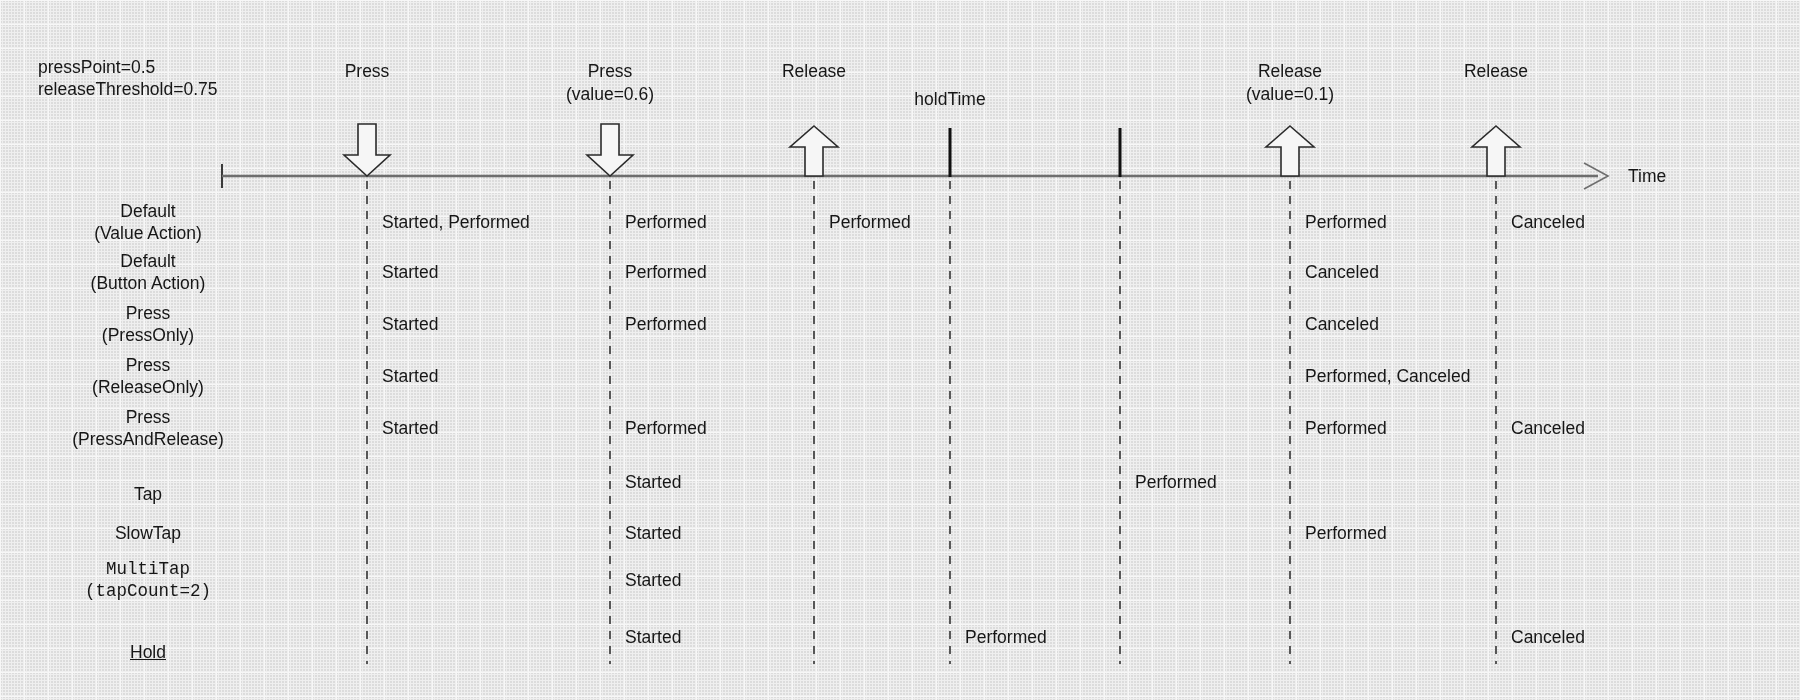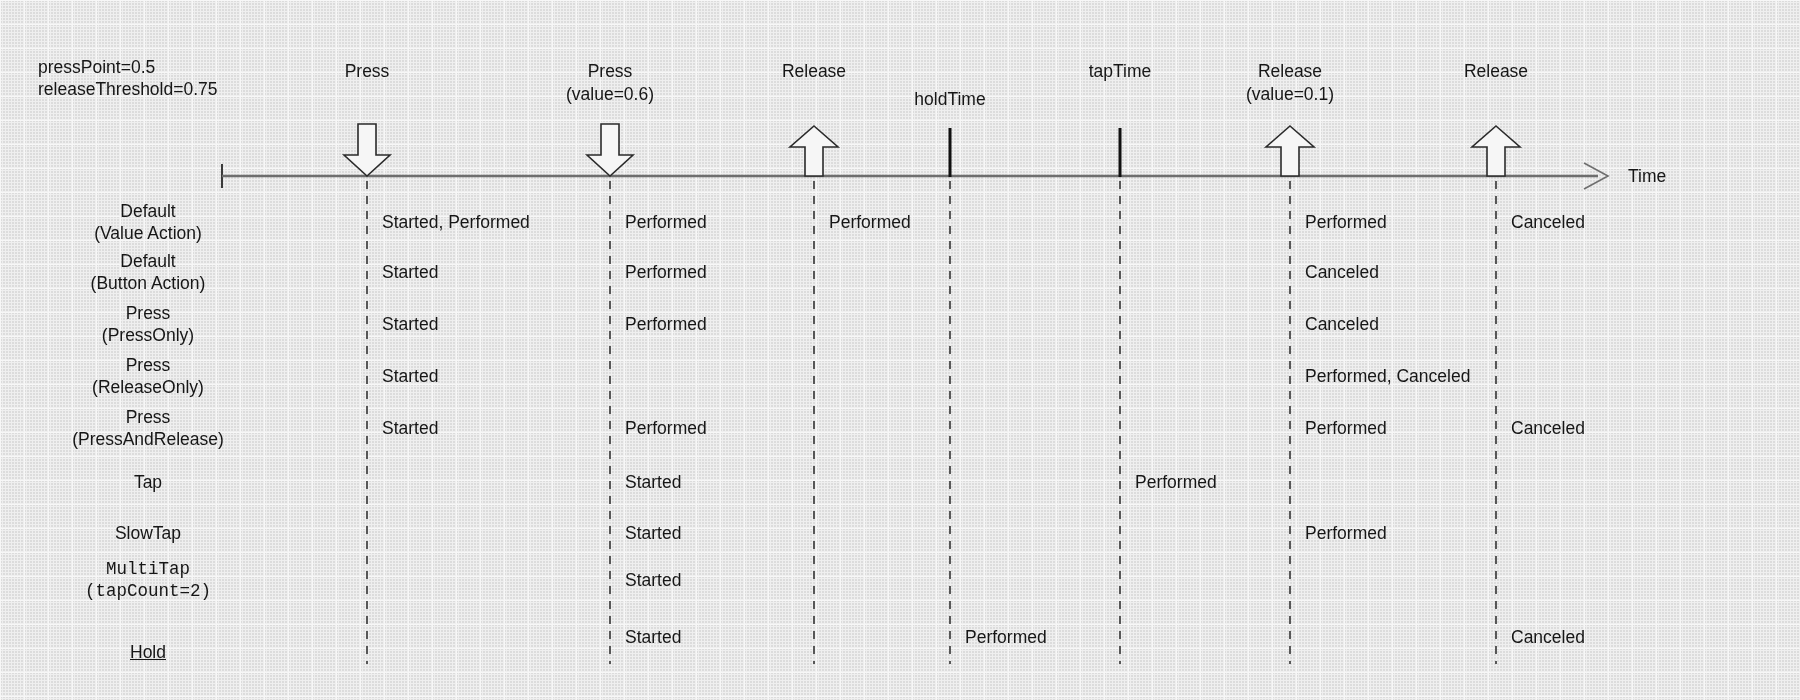--- a/index.html
+++ b/index.html
@@ -99,23 +99,20 @@
     <div class="event-label" style="left: 490px; top: 60px;">
       <div>Press</div>
       <div>(value=0.6)</div>
     </div>
     <div class="event-label" style="left: 694px; top: 60px;">
       <div>Release</div>
     </div>
     <div class="event-label" style="left: 830px; top: 88px;">
       <div>holdTime</div>
     </div>
-    <div class="event-label" style="left: 1000px; top: 60px;">
-      <div>tapTime</div>
-    </div>
     <div class="event-label" style="left: 1170px; top: 60px;">
       <div>Release</div>
       <div>(value=0.1)</div>
     </div>
     <div class="event-label" style="left: 1376px; top: 60px;">
       <div>Release</div>
     </div>
     <div class="row-label" style="top: 222px;">
       <div>Default</div>
       <div>(Value Action)</div>
@@ -146,21 +143,21 @@
     <div class="cell" style="left: 382px; top: 376px;">Started</div>
     <div class="cell" style="left: 1305px; top: 376px;">Performed, Canceled</div>
     <div class="row-label" style="top: 428px;">
       <div>Press</div>
       <div>(PressAndRelease)</div>
     </div>
     <div class="cell" style="left: 382px; top: 428px;">Started</div>
     <div class="cell" style="left: 625px; top: 428px;">Performed</div>
     <div class="cell" style="left: 1305px; top: 428px;">Performed</div>
     <div class="cell" style="left: 1511px; top: 428px;">Canceled</div>
-    <div class="row-label" style="top: 482px; text-align: center;">
+    <div class="row-label" style="top: 494px; text-align: center;">
       <div>Tap</div>
     </div>
     <div class="cell" style="left: 625px; top: 482px;">Started</div>
     <div class="cell" style="left: 1135px; top: 482px;">Performed</div>
     <div class="row-label" style="top: 533px;">
       <div>SlowTap</div>
     </div>
     <div class="cell" style="left: 625px; top: 533px;">Started</div>
     <div class="cell" style="left: 1305px; top: 533px;">Performed</div>
     <div class="row-label" style="top: 580px; font-family: Liberation Mono, monospace;">

